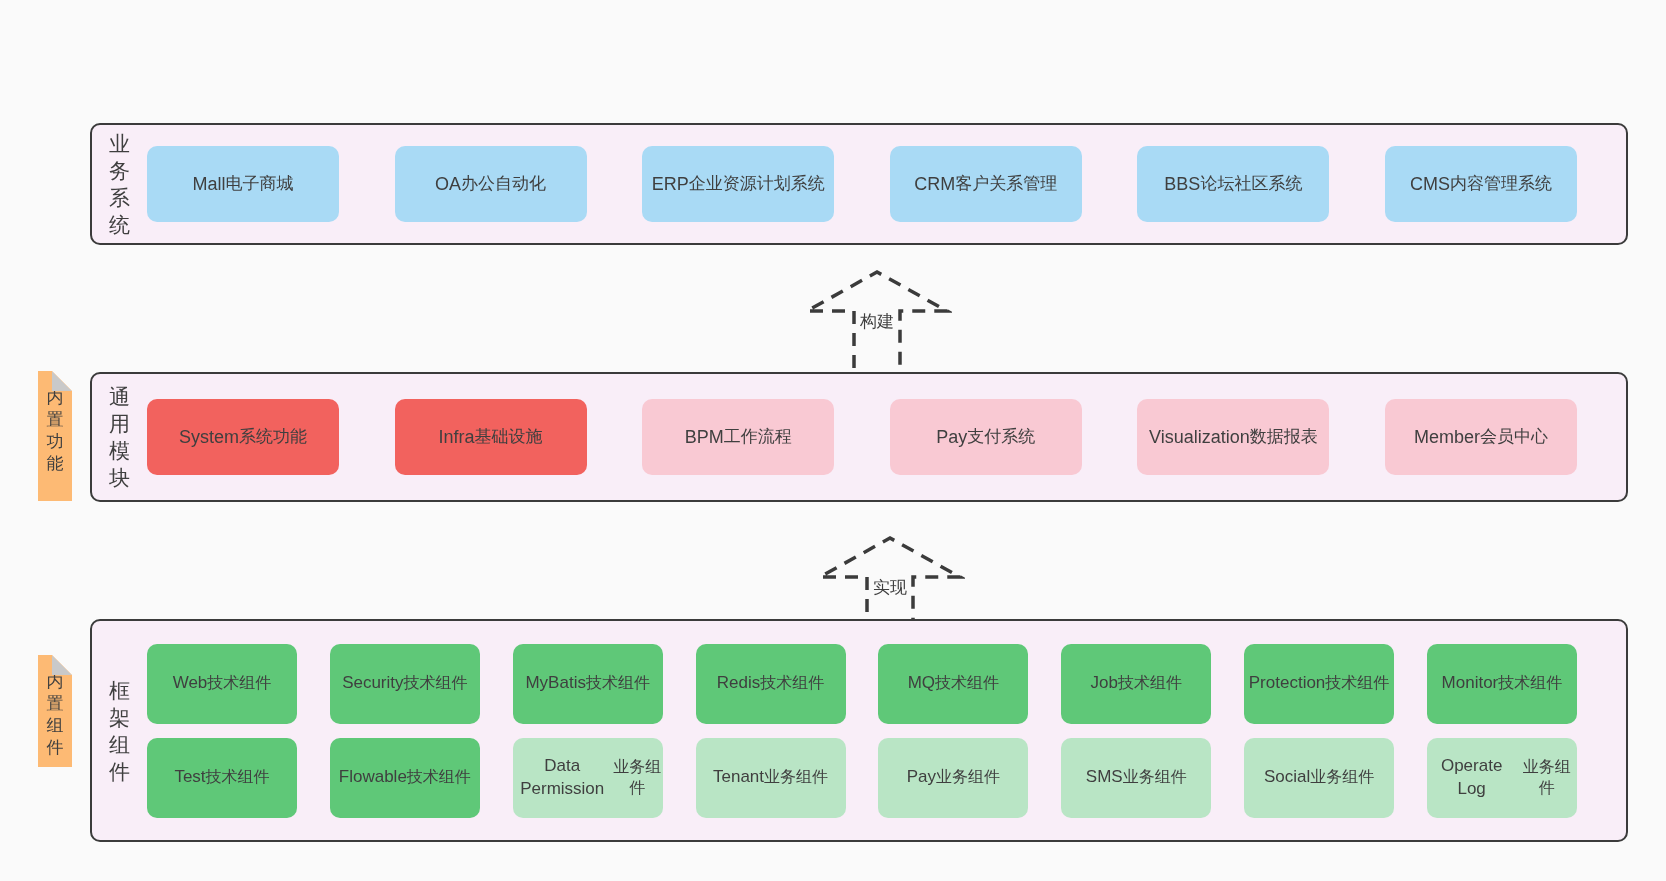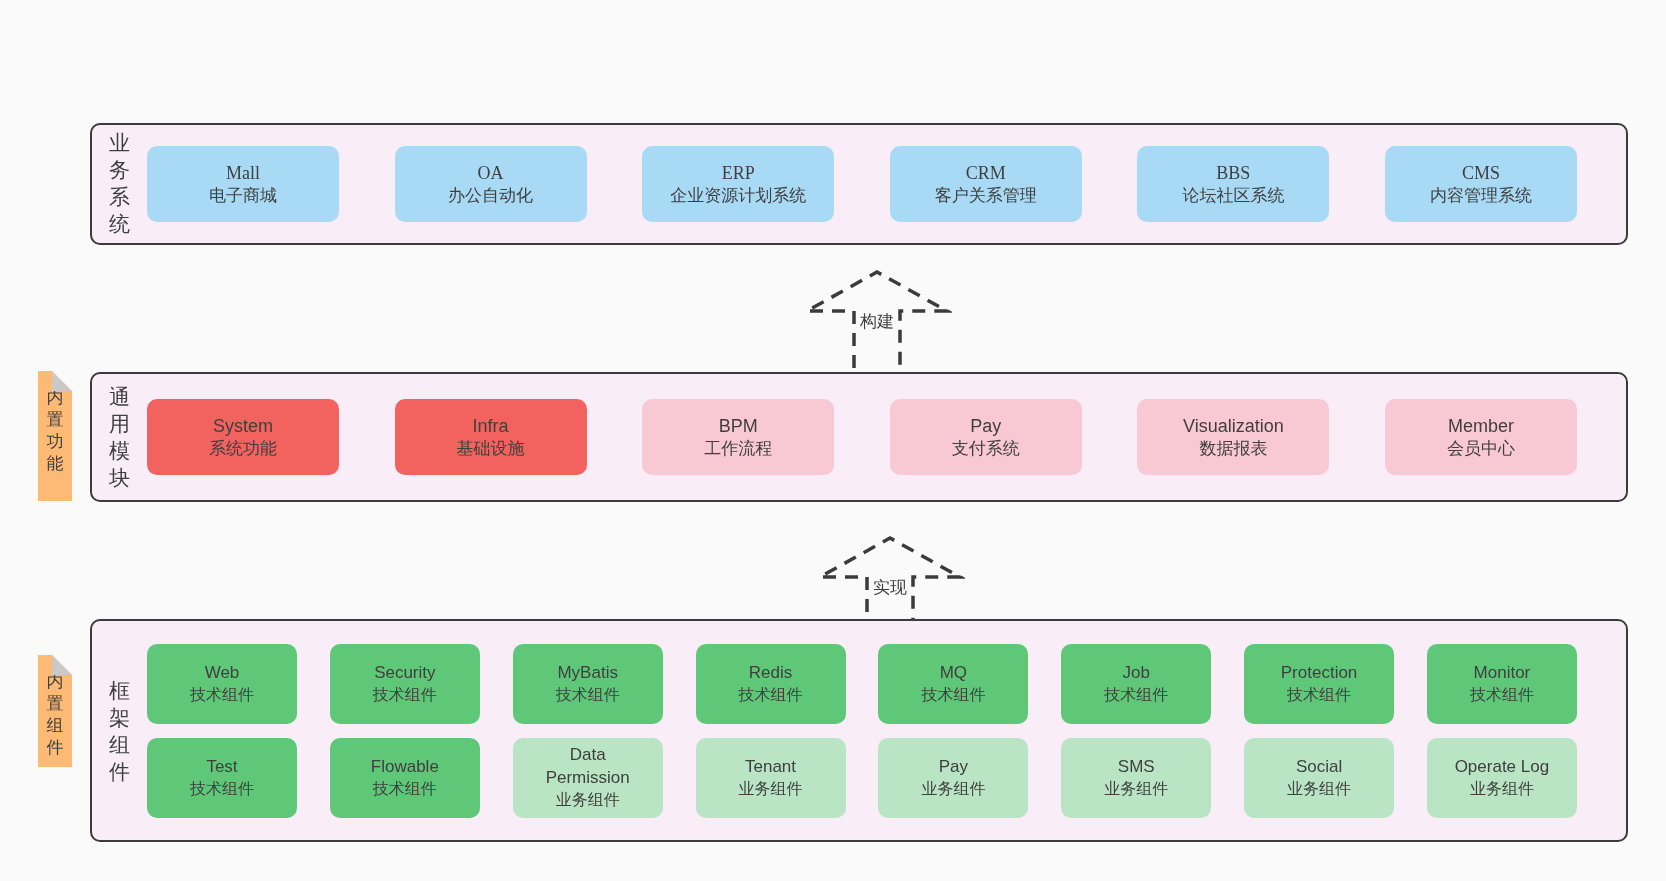--- a/index.html
+++ b/index.html
@@ -8,35 +8,35 @@
     background:#fafafa; color:#3f3f3f;
     font-family:"Liberation Sans","DejaVu Sans",sans-serif;
   }
 
   
   .layer {
     position:absolute; left:90px; width:1538px; box-sizing:border-box;
     background:#f9eef8; border:2px solid #3b3b3b; border-radius:10px;
     display:flex; align-items:stretch;
   }
-  #layer-business   { top:123px; height:122px;font-family:Liberation Serif, serif; }
+  #layer-business   { top:123px; height:122px; }
   #layer-modules    { top:372px; height:130px; }
   #layer-components { top:619px; height:223px; }
 
   .layer-label { flex:0 0 55px; display:flex; align-items:center; justify-content:center; }
   .vtext { width:24px; font-size:21px; line-height:27px; text-align:center; word-break:break-all; }
 
   .layer-content { flex:1; display:flex; align-items:center; justify-content:space-between; padding-right:49px; }
   .layer-content.two-rows { flex-direction:column; justify-content:center; gap:14px; }
   .row { display:flex; width:100%; justify-content:space-between; }
 
   
   .box {
     box-sizing:border-box; border-radius:10px;
-    display:flex; flex-direction:column; align-items:center; justify-content:center;
+    display:flex; flex-direction:row; align-items:center; justify-content:center;
     text-align:center;
   }
   .box.wide  { width:192px; height:76px; }
   .box.small { width:150px; height:80px; }
   .box-title { font-size:18px; line-height:1.35; }
   .box-sub   { font-size:17px; line-height:1.3; }
   .small .box-title { font-size:17px; }
   .small .box-sub   { font-size:16px; }
   .box-title.narrow { max-width:112px; }
 

